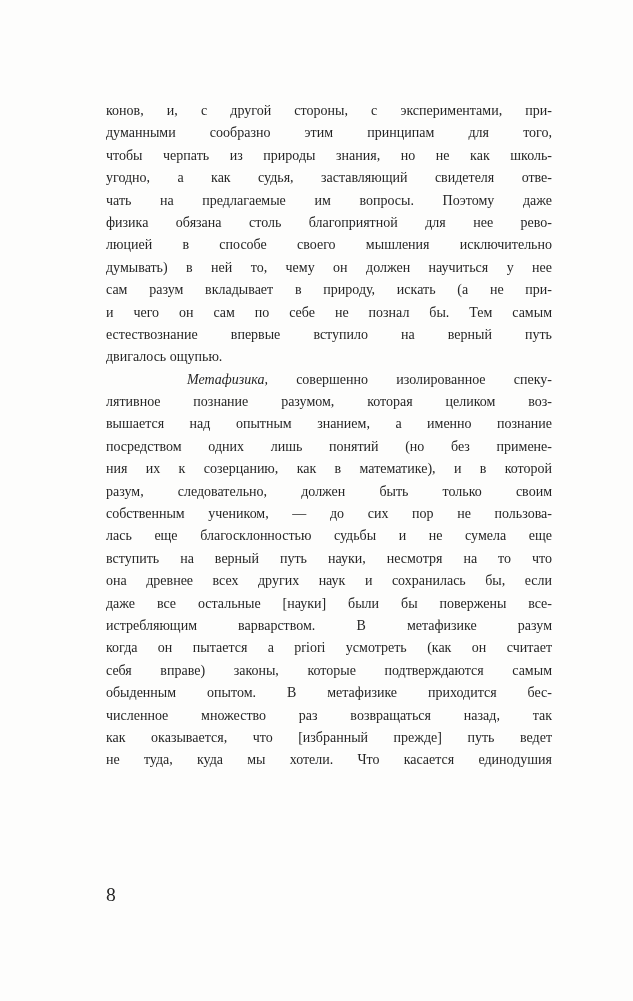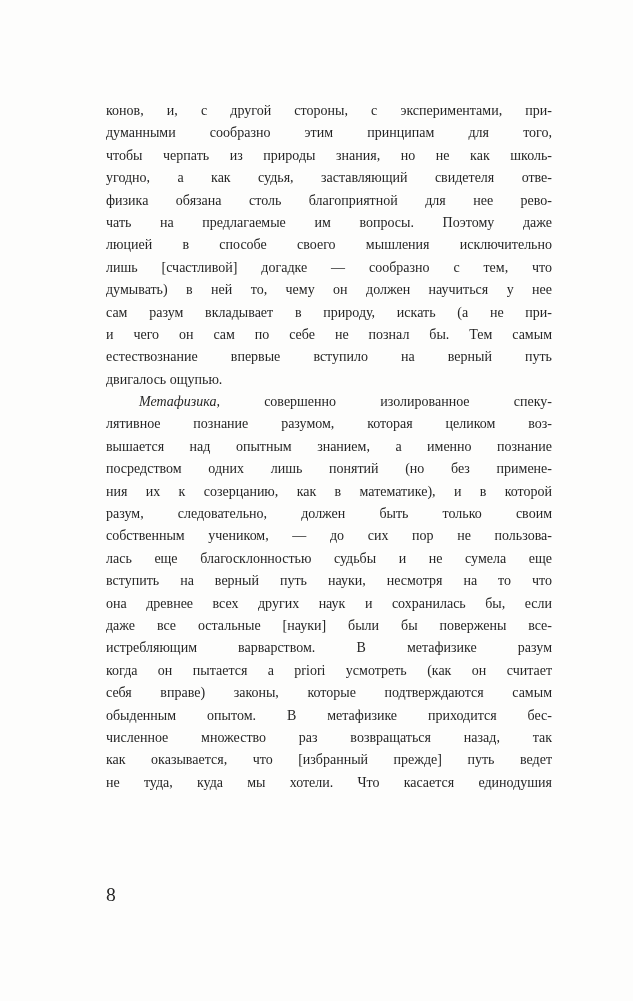--- a/index.html
+++ b/index.html
@@ -21,41 +21,40 @@
   }
   .line {
     display: block;
     height: 22.4px;
     white-space: nowrap;
     text-align: justify;
     text-align-last: justify;
   }
   .line.last { text-align-last: left; }
   .line.indent { padding-left: 33px; }
-  .em { font-style: italic; }
+  .em { font-style: italic; margin-left: 48px; }
   .page-number {
     position: absolute;
     left: 106px;
     top: 884px;
     font-size: 19.6px;
     line-height: 22px;
   }
 </style>
 </head>
 <body>
 
 <div class="page-text">
   <span class="line">конов, и, с другой стороны, с экспериментами, при-</span>
   <span class="line">думанными сообразно этим принципам для того,</span>
   <span class="line">чтобы черпать из природы знания, но не как школь-</span>
   <span class="line">угодно, а как судья, заставляющий свидетеля отве-</span>
+  <span class="line">чать на предлагаемые им вопросы. Поэтому даже</span>
   <span class="line">физика обязана столь благоприятной для нее рево-</span>
-  <span class="line">чать на предлагаемые им вопросы. Поэтому даже</span>
   <span class="line">люцией в способе своего мышления исключительно</span>
-  <span class="line">лишь [счастливой] догадке — сообразно с тем, что</span>
   <span class="line">думывать) в ней то, чему он должен научиться у нее</span>
   <span class="line">сам разум вкладывает в природу, искать (а не при-</span>
   <span class="line">и чего он сам по себе не познал бы. Тем самым</span>
   <span class="line">естествознание впервые вступило на верный путь</span>
   <span class="line last">двигалось ощупью.</span>
   <span class="line indent"><span class="em">Метафизика,</span><span> совершенно изолированное спеку-</span></span>
   <span class="line">лятивное познание разумом, которая целиком воз-</span>
   <span class="line">вышается над опытным знанием, а именно познание</span>
   <span class="line">посредством одних лишь понятий (но без примене-</span>
   <span class="line">ния их к созерцанию, как в математике), и в которой</span>

